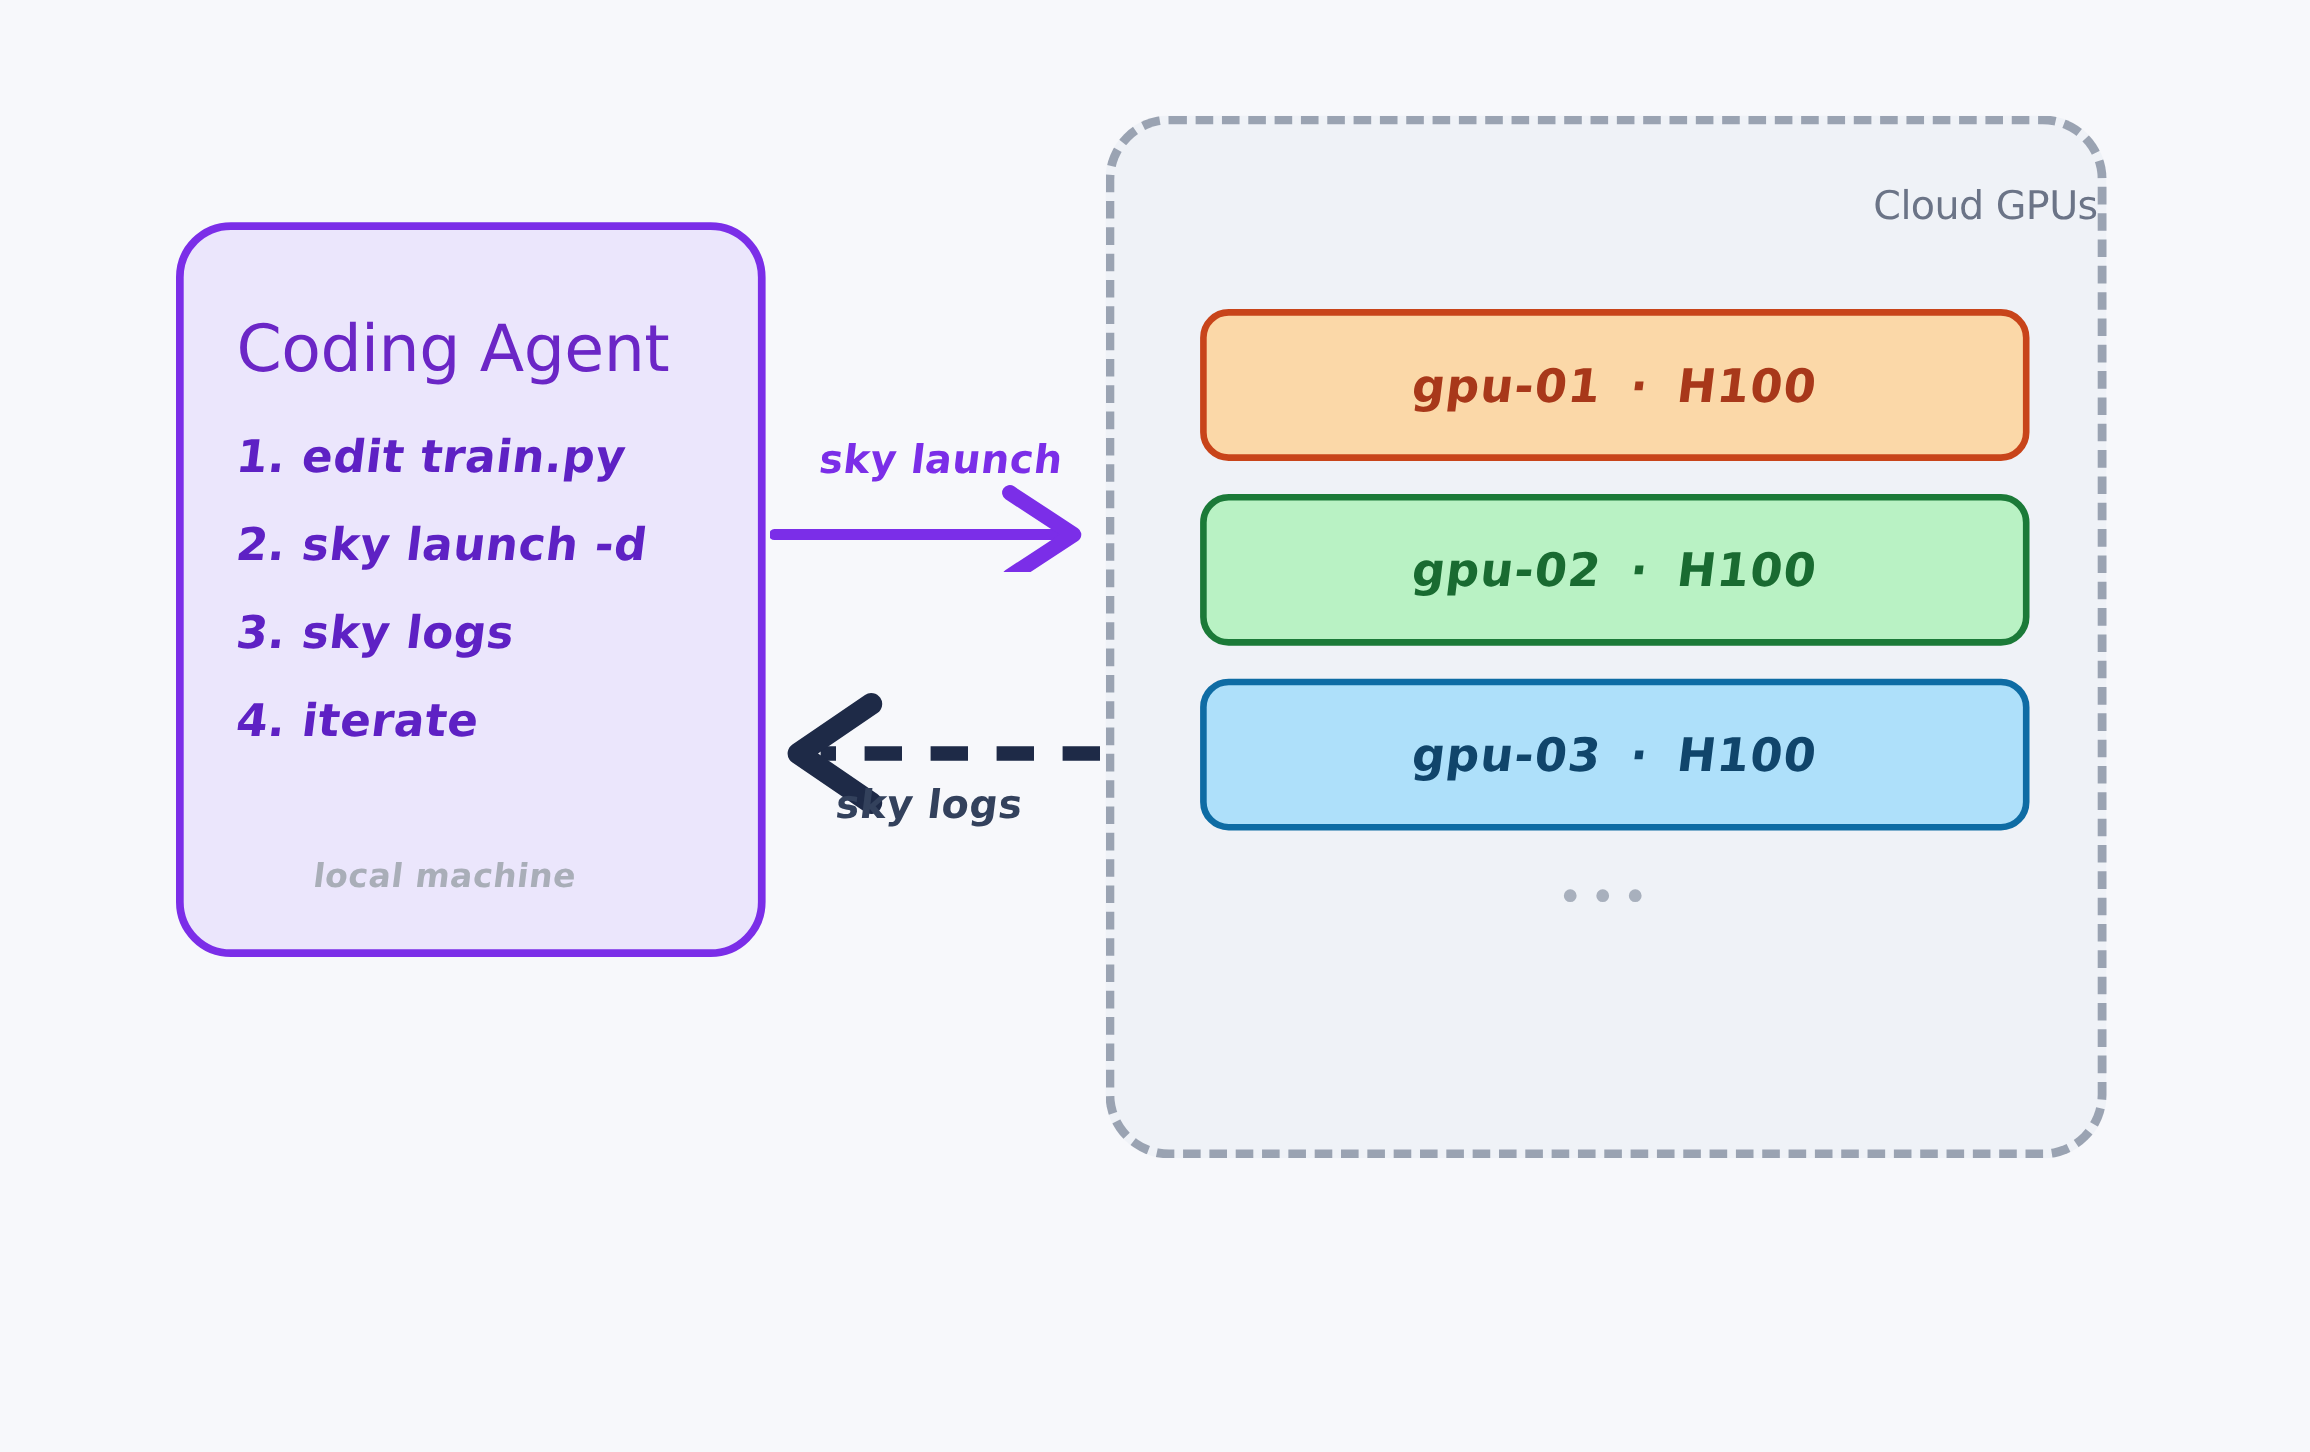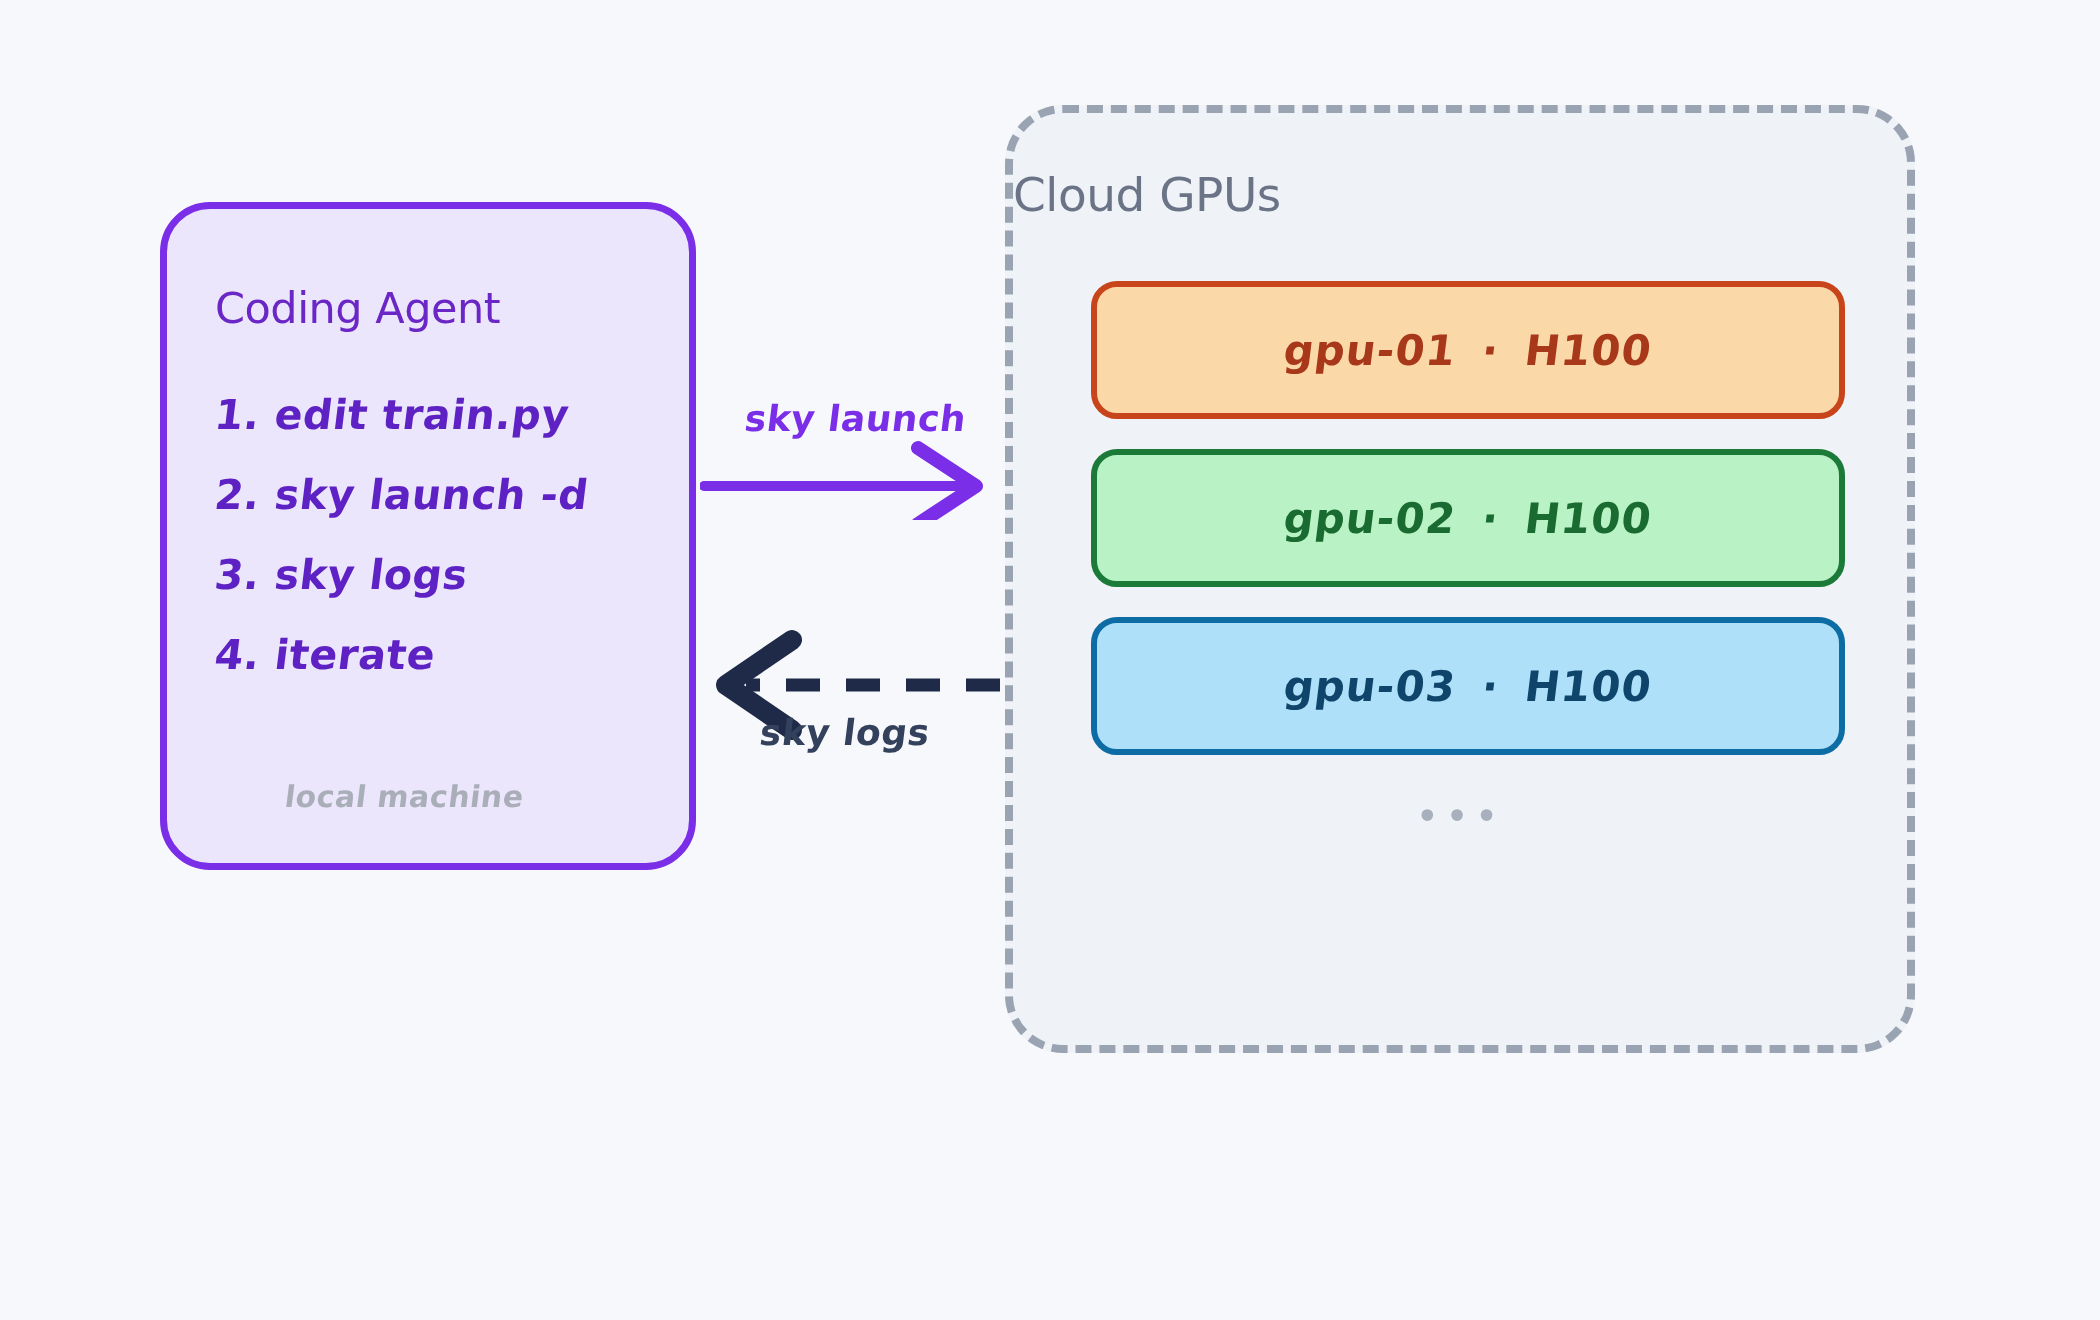--- a/index.html
+++ b/index.html
@@ -35,21 +35,21 @@
     background: #EBE6FC;
     border: 7px solid #7B2EE8;
     border-radius: 50px;
   }
   #agent-title {
     position: absolute;
     left: 48px;
     top: 78px;
     font-family: "DejaVu Sans", sans-serif;
     font-weight: 400;
-    font-size: 43px;
+    font-size: 59px;
     line-height: 1;
     color: #6B26C6;
     letter-spacing: -0.5px;
   }
   #agent-steps {
     position: absolute;
     left: 48px;
     top: 185px;
     width: 450px;
   }
@@ -100,24 +100,24 @@
     box-sizing: border-box;
     background: #EFF2F7;
     border: 8px dashed #9AA3B2;
     border-radius: 58px;
   }
   #cloud-title {
     position: absolute;
     left: 0;
     right: 0;
     top: 54px;
-    text-align: left;
+    text-align: right;
     font-family: "DejaVu Sans", sans-serif;
     font-weight: 400;
-    font-size: 47px;
+    font-size: 36px;
     color: #6B7487;
     letter-spacing: -0.5px;
   }
   .gpu-card {
     position: absolute;
     left: 78px;
     width: 754px;
     height: 138px;
     box-sizing: border-box;
     border-radius: 26px;

